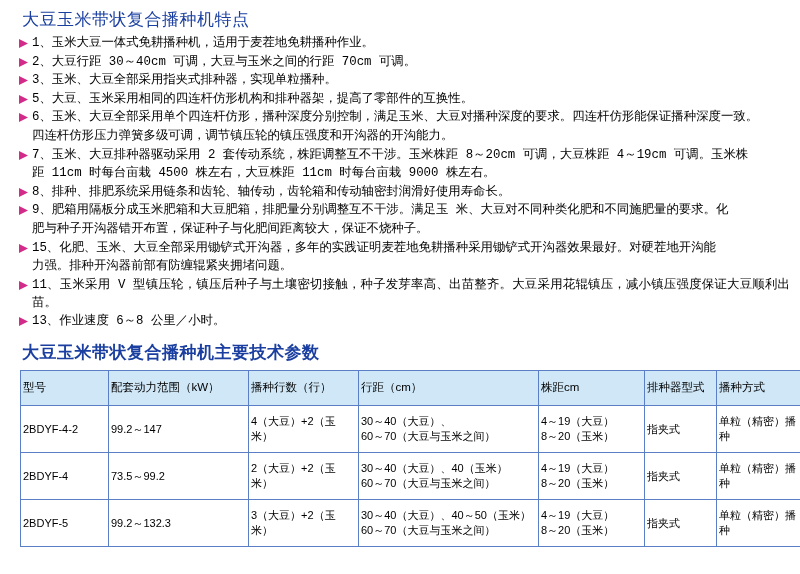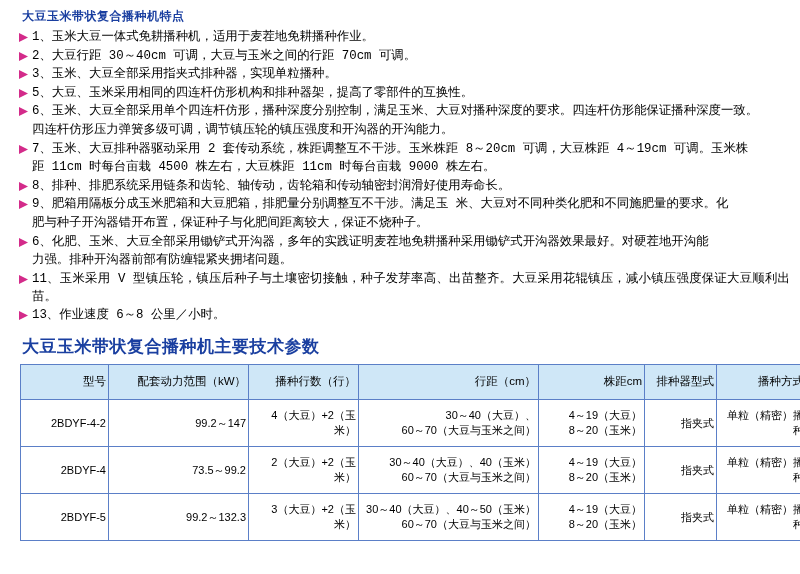--- a/index.html
+++ b/index.html
@@ -15,22 +15,22 @@
     overflow: hidden;
   }
   .page {
     position: relative;
     width: 800px;
     height: 574px;
     padding: 0;
     box-sizing: border-box;
   }
   .title {
-    font-size: 12px;
-    font-weight: bold;
+    font-size: 17px;
+    font-weight: normal;
     color: #1a3fa0;
     margin: 8px 0 4px 22px;
     letter-spacing: 0.5px;
   }
   .title2 {
     font-size: 17px;
     font-weight: bold;
     color: #1a3fa0;
     margin: 10px 0 6px 22px;
     letter-spacing: 0.5px;
@@ -64,21 +64,21 @@
 
   table.spec {
     border-collapse: collapse;
     width: 766px;
     margin: 2px 0 0 20px;
     font-size: 11px;
     table-layout: fixed;
   }
   table.spec th, table.spec td {
     border: 1px solid #5b7fc7;
-    text-align: right;
+    text-align: left;
     vertical-align: middle;
     padding: 4px 2px;
     line-height: 1.3;
     color: #000;
   }
   table.spec thead th {
     background: #cfe7f7;
     font-weight: normal;
     height: 26px;
     font-size: 11.5px;
@@ -191,21 +191,21 @@
           </svg>
         </span>
         <span class="btext">肥与种子开沟器错开布置，保证种子与化肥间距离较大，保证不烧种子。</span>
       </div>
       <div class="bullet-row">
         <span class="tri">
           <svg width="11" height="11" viewBox="0 0 11 11">
             <polygon points="1,1 10,5.5 1,10" fill="#d32b8a"></polygon>
           </svg>
         </span>
-        <span class="btext">6、化肥、玉米、大豆全部采用锄铲式开沟器，多年的实践证明麦茬地免耕播种采用锄铲式开沟器效果最好。对硬茬地开沟能</span>
+        <span class="btext">15、化肥、玉米、大豆全部采用锄铲式开沟器，多年的实践证明麦茬地免耕播种采用锄铲式开沟器效果最好。对硬茬地开沟能</span>
       </div>
       <div class="bullet-row no-tri">
         <span class="tri">
           <svg width="11" height="11" viewBox="0 0 11 11">
             <polygon points="1,1 10,5.5 1,10" fill="#d32b8a"></polygon>
           </svg>
         </span>
         <span class="btext">力强。排种开沟器前部有防缠辊紧夹拥堵问题。</span>
       </div>
       <div class="bullet-row">

